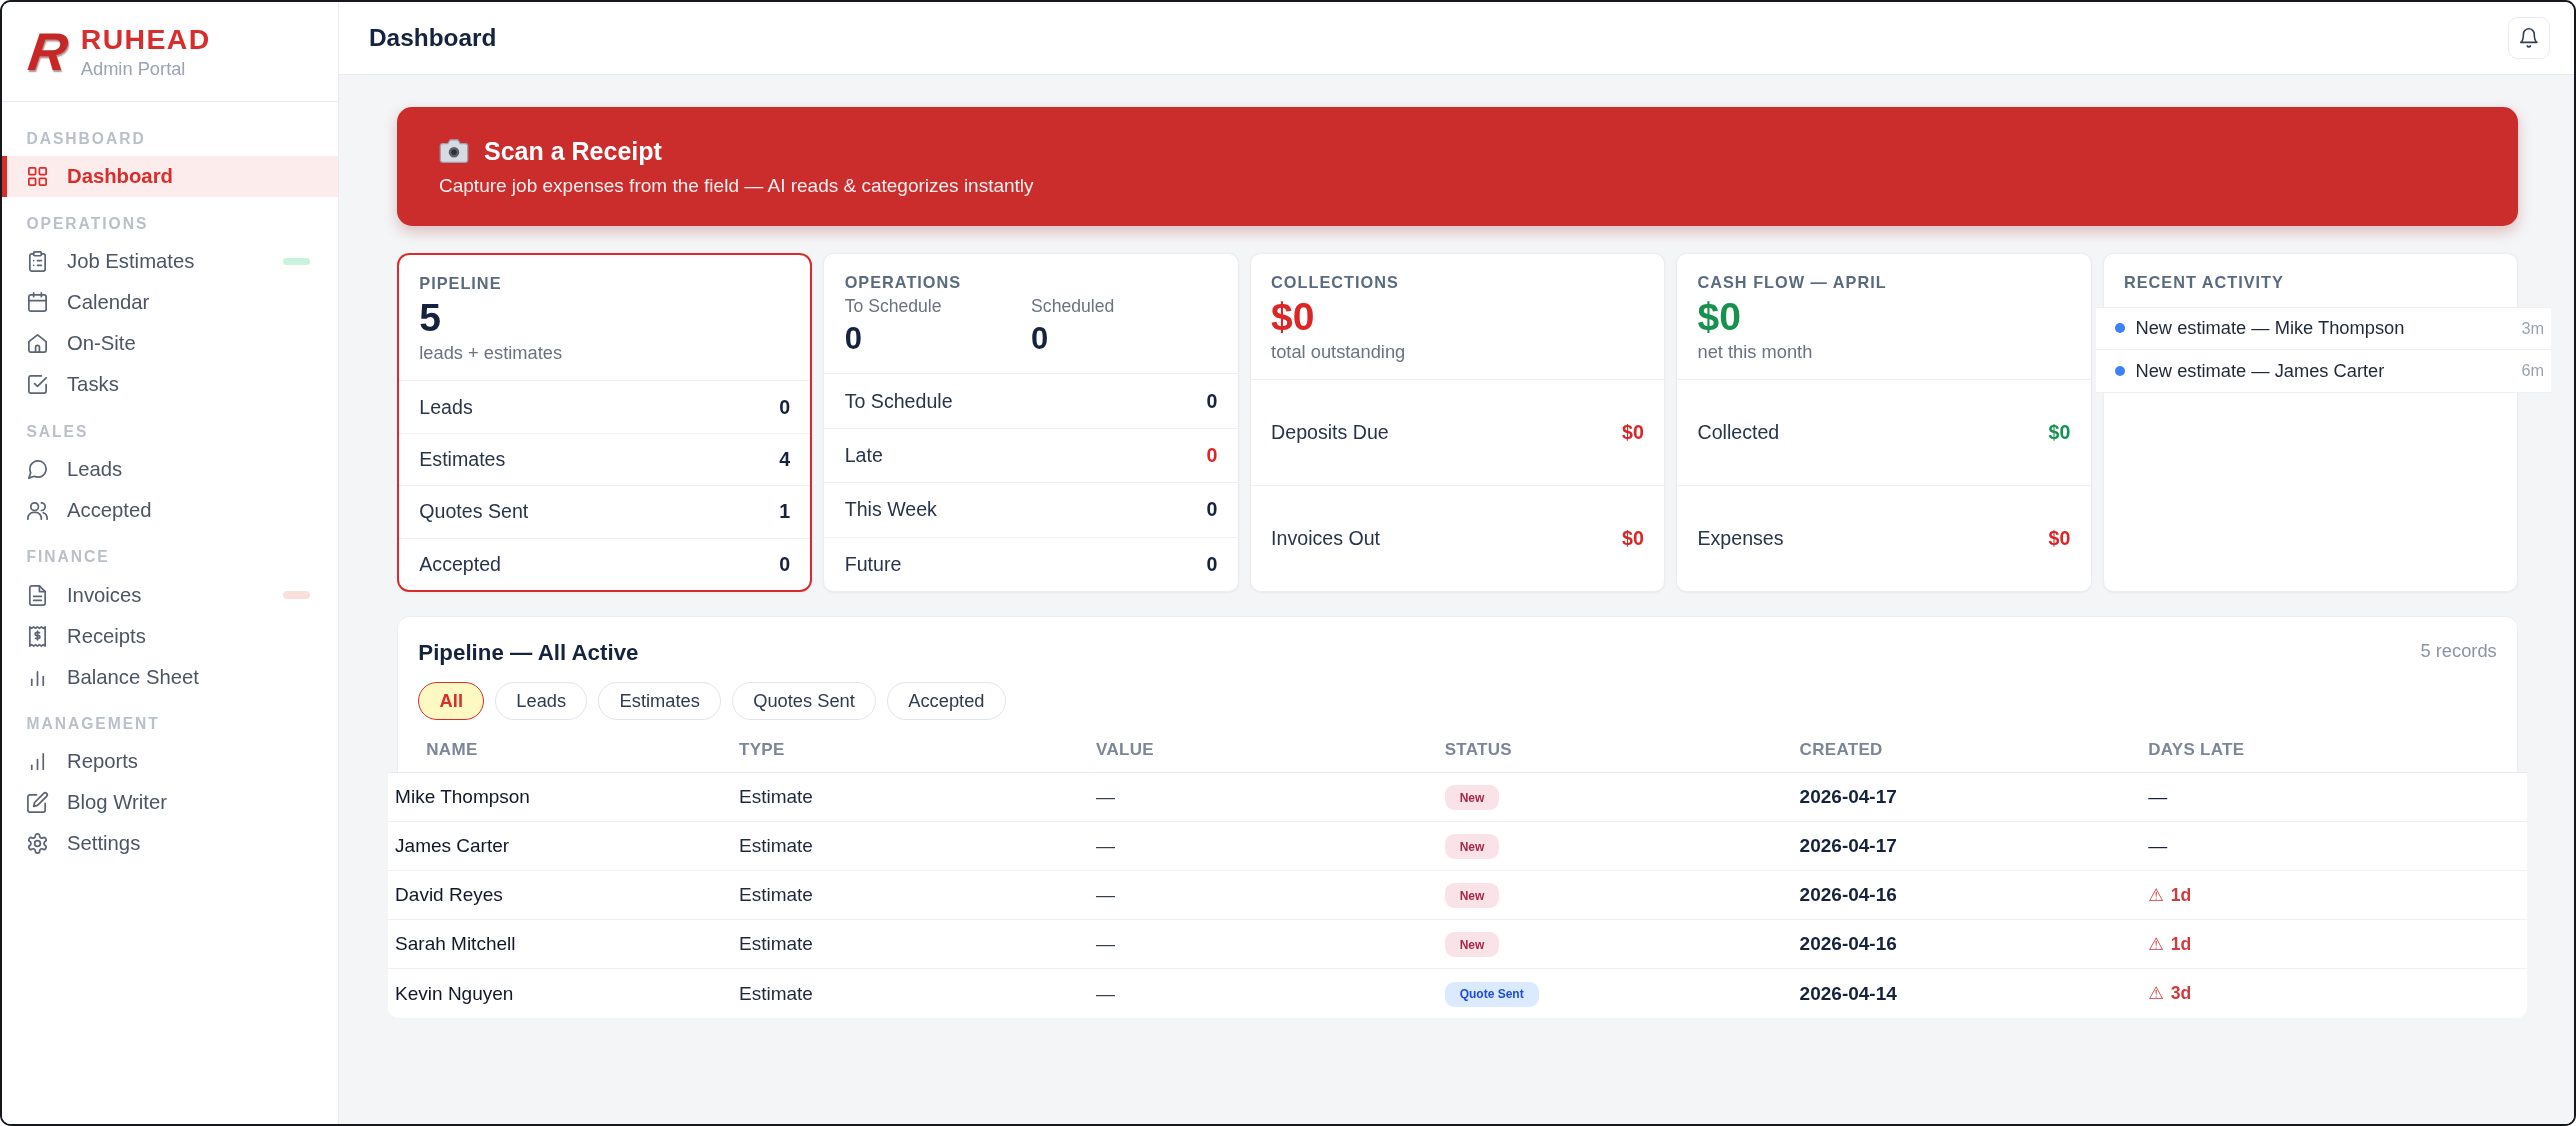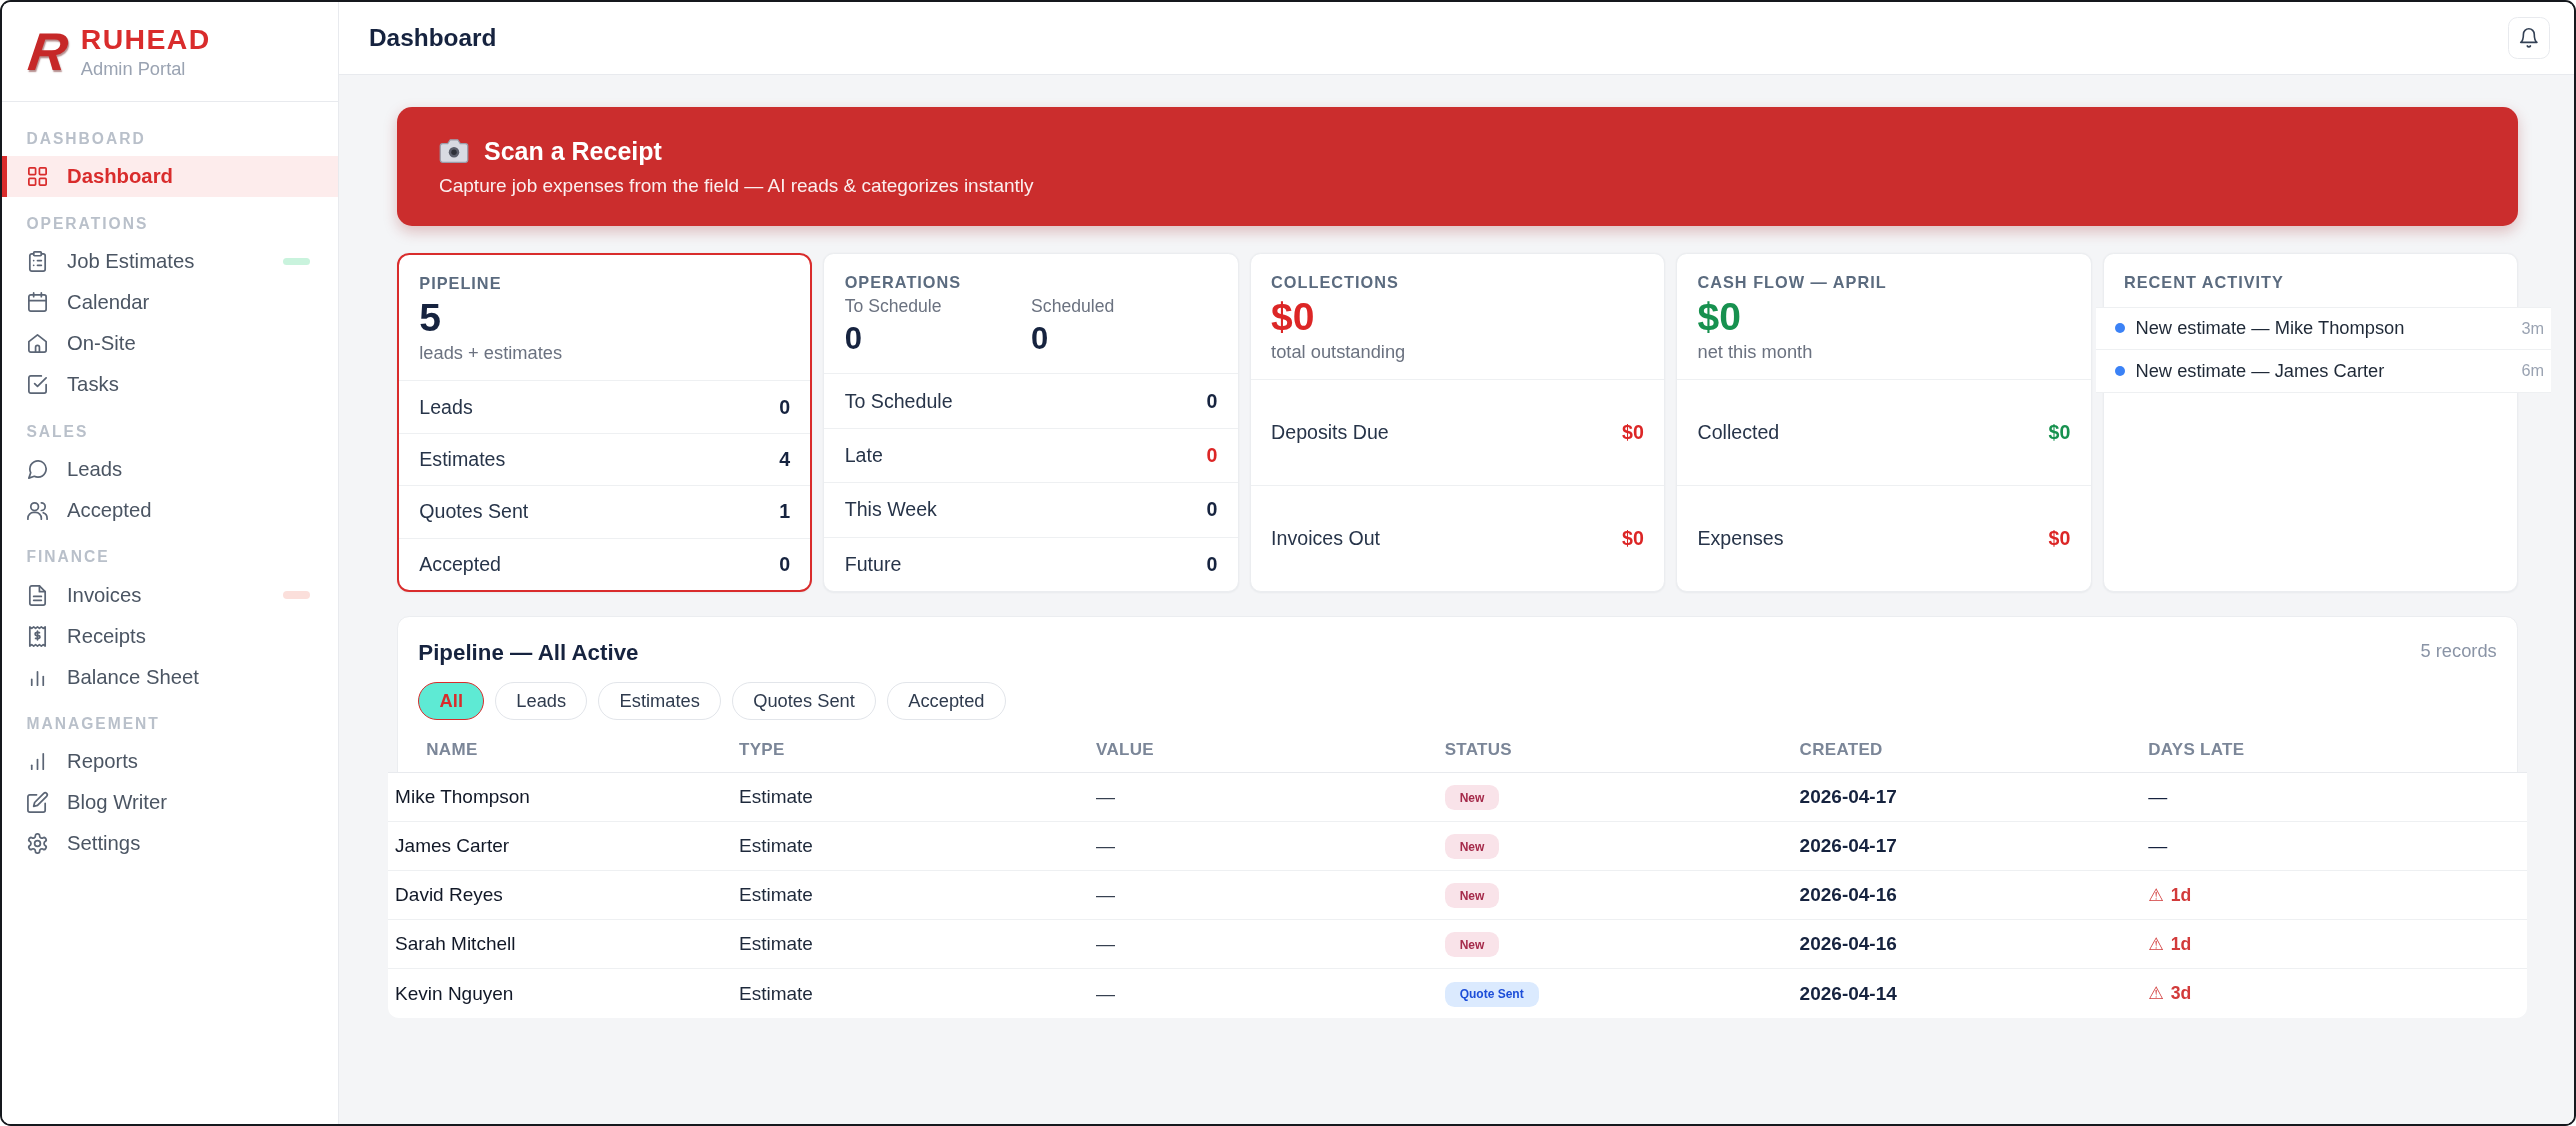--- a/index.html
+++ b/index.html
@@ -84,21 +84,21 @@
   .act-text{font-size:18.3px;color:#1f2937;white-space:nowrap;}
   .act-time{margin-left:auto;font-size:16.3px;color:#9aa3b2;}
 
   
   .table-card{margin-top:24px;background:#fff;border:1.4px solid #ebedf0;border-radius:12.2px;height:389px;padding:23px 20.3px 0;overflow:visible;}
   .tc-top{display:flex;align-items:flex-start;justify-content:space-between;}
   .tc-title{font-size:22.3px;font-weight:700;color:var(--navy);}
   .tc-records{font-size:18.3px;color:#8a94a6;}
   .chips{display:flex;gap:10.8px;margin-top:16.3px;}
   .chip{font-size:18.3px;color:var(--slate);background:#fff;border:1.4px solid #e2e5ea;border-radius:677px;padding:6.8px 20.3px;cursor:pointer;}
-  .chip.active{border-color:var(--red-bright);background:#5eead4;color:var(--red-bright);font-weight:700;}
+  .chip.active{border-color:var(--red-bright);background:#fef9c3;color:var(--red-bright);font-weight:700;}
   .ptable{margin:20.3px -30px 0;width:calc(100% + 60px);}
   .trow-h,.trow-d{display:grid;grid-template-columns:16.4% 16.7% 16.3% 16.6% 16.3% 17.7%;align-items:center;}
   .trow-h{border-bottom:1.4px solid var(--line);padding-bottom:12.2px;font-size:17px;font-weight:700;letter-spacing:0.3px;color:#7b8698;}
   .trow-h .c1{padding-left:38px;}
   .trow-d{height:49px;border-bottom:1.4px solid var(--line-lt);font-size:19px;background:#fff;}
   .trow-d:last-child{border-bottom:none;border-radius:0 0 10.8px 10.8px;}
   .trow-d .c1{padding-left:6.8px;color:#111827;}
   .cell-type{color:#1e293b;}
   .cell-dash{color:#374151;}
   .cell-date{color:var(--navy);font-weight:600;}

